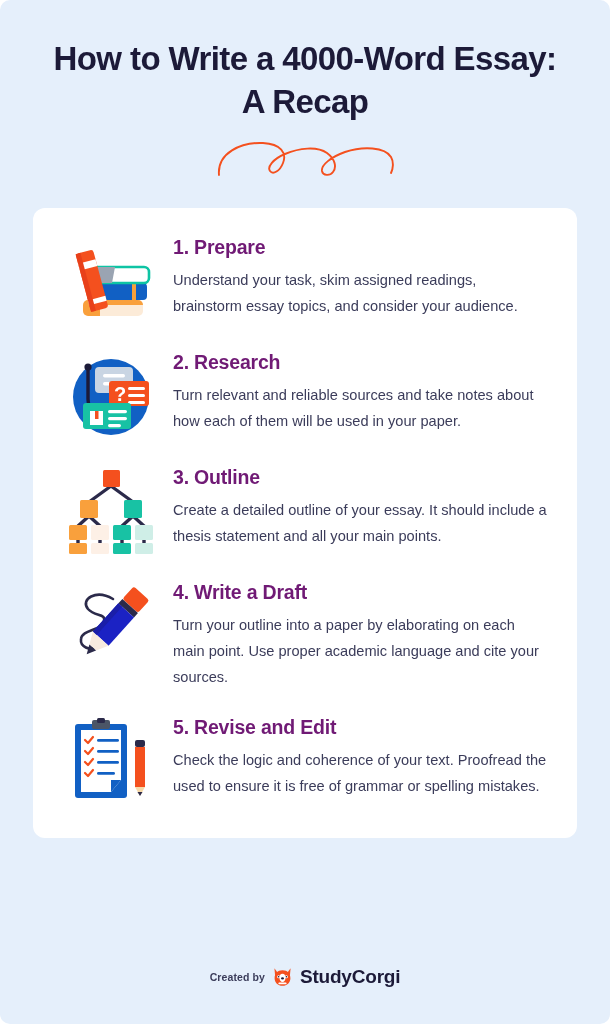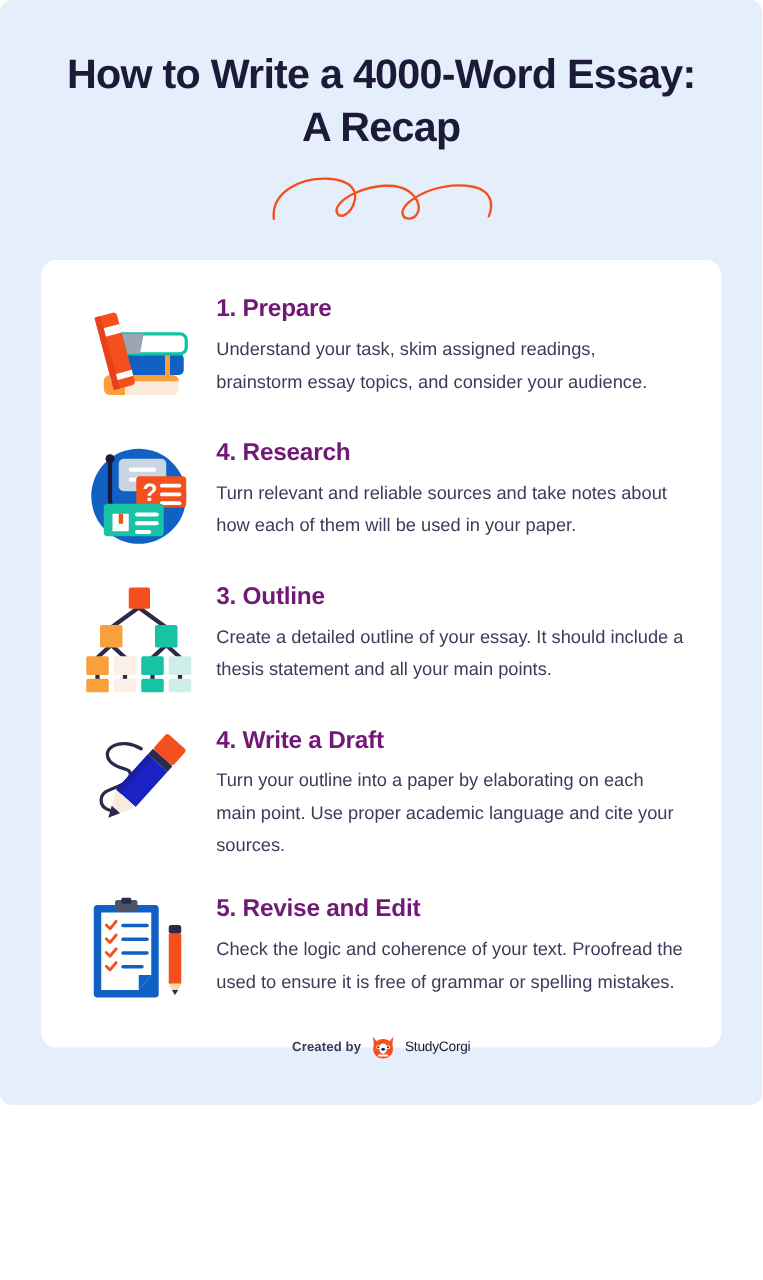--- a/index.html
+++ b/index.html
@@ -8,21 +8,21 @@
     width: 610px;
     height: 1024px;
     background: #ffffff;
     font-family: "Liberation Sans", sans-serif;
     overflow: hidden;
   }
 
   .page {
     position: relative;
     width: 610px;
-    height: 884px;
+    height: 1024px;
     background: #e5effb;
     border-radius: 10px;
     overflow: hidden;
   }
 
   
   .header {
     padding: 38px 40px 0 40px;
     text-align: center;
   }
@@ -104,22 +104,22 @@
   }
 
   .footer-created {
     font-size: 10.5px;
     font-weight: 600;
     color: #3b3c5a;
     letter-spacing: 0.1px;
   }
 
   .footer-brand {
-    font-size: 11px;
-    font-weight: 400;
+    font-size: 19px;
+    font-weight: 700;
     color: #1c1a38;
     letter-spacing: -0.2px;
   }
 
   .corgi-mark { display: block; }
 </style>
 </head>
 <body>
 
 <div class="page">
@@ -188,21 +188,21 @@
 
           <path d="M20 50 h42 a3 3 0 0 1 3 3 v20 a3 3 0 0 1 -3 3 h-42 a3 3 0 0 1 -3 -3 v-20 a3 3 0 0 1 3 -3 z" fill="#18c2a4"></path>
           <rect x="24" y="58" width="13" height="14" fill="#ffffff"></rect>
           <rect x="29" y="58" width="3.5" height="8" fill="#f4501e"></rect>
           <rect x="42" y="57" width="19" height="3.2" rx="1.6" fill="#ffffff"></rect>
           <rect x="42" y="64" width="19" height="3.2" rx="1.6" fill="#ffffff"></rect>
           <rect x="42" y="71" width="13" height="3.2" rx="1.6" fill="#ffffff"></rect>
         </svg>
       </div>
       <div class="step-body">
-        <div class="step-title">4. Research</div>
+        <div class="step-title">2. Research</div>
         <div class="step-desc">Turn relevant and reliable sources and take notes about how each of them will be used in your paper.</div>
       </div>
     </div>
 
     <div class="step">
       <div class="step-icon">
         <svg width="92" height="86" viewBox="0 0 92 86">
           <g stroke="#2b2a4a" stroke-width="3.4" fill="none" stroke-linecap="round">
             <path d="M46 18 L24 34"></path>
             <path d="M46 18 L68 34"></path>

